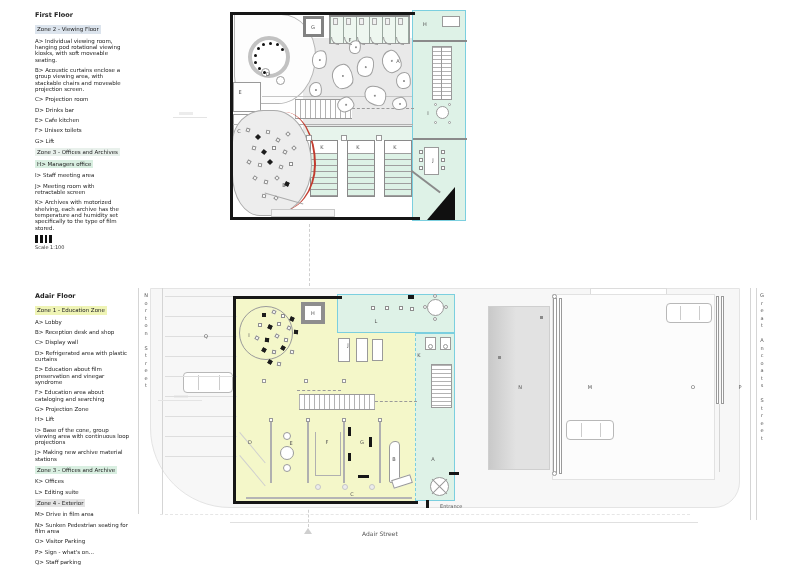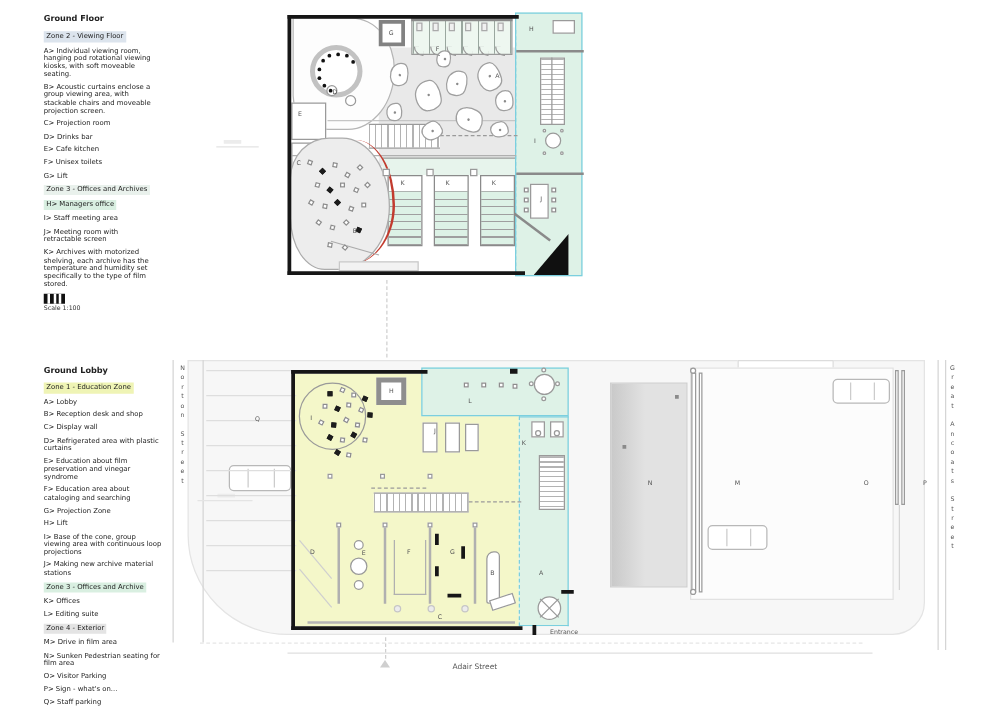--- a/index.html
+++ b/index.html
@@ -30,21 +30,21 @@
   .tread-h{background-image:repeating-linear-gradient(180deg,#b3b3b3 0 1px,transparent 1px 4px)}
   .shelf{background-image:repeating-linear-gradient(180deg,#9f9f9f 0 1px,transparent 1px 6px);background-origin:content-box;background-clip:content-box;padding-top:12px}
   .stalls{background-image:repeating-linear-gradient(90deg,#9aa79f 0 1px,transparent 1px 13px)}
 </style>
 </head>
 <body>
 
 <div class="stage">
 
   <div class="legend" style="left:35px;top:12px;width:90px">
-    <div class="lg-title">Ground Floor</div>
+    <div class="lg-title">First Floor</div>
     <div>
         <div class="lg-row"><span class="hl" style="background: rgb(220, 228, 237);">Zone 2 - Viewing Floor</span></div>
         <div class="lg-row">A&gt;  Individual viewing room, hanging pod rotational viewing kiosks, with soft moveable seating.</div>
         <div class="lg-row">B&gt;  Acoustic curtains enclose a group viewing area, with stackable chairs and moveable projection screen.</div>
         <div class="lg-row">C&gt;  Projection room</div>
         <div class="lg-row">D&gt;  Drinks bar</div>
         <div class="lg-row">E&gt;  Cafe kitchen</div>
         <div class="lg-row">F&gt;  Unisex toilets</div>
         <div class="lg-row">G&gt;  Lift</div>
         <div class="lg-row"><span class="hl" style="background: rgb(233, 241, 236);">Zone 3 - Offices and Archives</span></div>
@@ -55,21 +55,21 @@
       </div>
     <div class="logo">
         <i></i>
         <i></i>
         <i></i>
       </div>
     <div class="lg-scale">Scale 1:100</div>
   </div>
 
   <div class="legend" style="left:35px;top:293px;width:96px">
-    <div class="lg-title">Ground Lobby</div>
+    <div class="lg-title">Adair Floor</div>
     <div>
         <div class="lg-row"><span class="hl" style="background: rgb(239, 244, 181);">Zone 1 - Education Zone</span></div>
         <div class="lg-row">A&gt;  Lobby</div>
         <div class="lg-row">B&gt;  Reception desk and shop</div>
         <div class="lg-row">C&gt;  Display wall</div>
         <div class="lg-row">D&gt;  Refrigerated area with plastic curtains</div>
         <div class="lg-row">E&gt;  Education about film preservation and vinegar syndrome</div>
         <div class="lg-row">F&gt;  Education area about cataloging and searching</div>
         <div class="lg-row">G&gt;  Projection Zone</div>
         <div class="lg-row">H&gt;  Lift</div>

